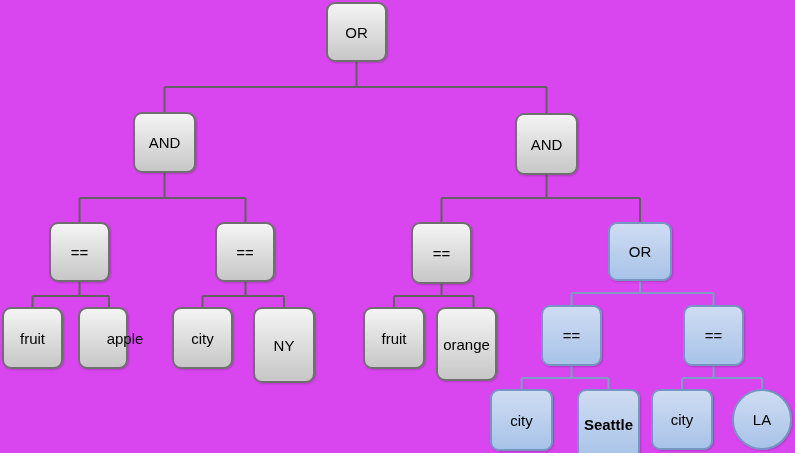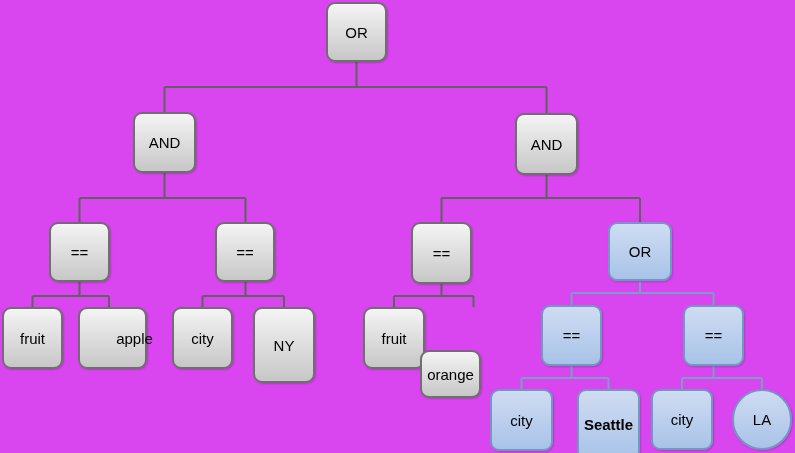--- a/index.html
+++ b/index.html
@@ -72,31 +72,31 @@
   <div class="node gray" style="left:133px; top:112px; width:63px; height:61px;">AND</div>
 
   <div class="node gray" style="left:515px; top:113px; width:63px; height:62px;">AND</div>
 
   <div class="node gray" style="left:49px; top:222px; width:61px; height:60px;">==</div>
 
   <div class="node gray" style="left:215px; top:222px; width:60px; height:60px;">==</div>
 
   <div class="node gray" style="left:2px; top:307px; width:61px; height:62px;">fruit</div>
 
-  <div class="node gray" style="left:78px; top:307px; width:69px; height:62px;padding-left:44px;">apple</div>
+  <div class="node gray" style="left:78px; top:307px; width:50px; height:62px;padding-left:44px;">apple</div>
 
   <div class="node gray" style="left:172px; top:307px; width:61px; height:62px;">city</div>
 
   <div class="node gray" style="left:253px; top:307px; width:62px; height:76px;">NY</div>
 
   <div class="node gray" style="left:411px; top:222px; width:61px; height:62px;">==</div>
 
   <div class="node gray" style="left:363px; top:307px; width:62px; height:62px;">fruit</div>
 
-  <div class="node gray" style="left:420px; top:307px; width:61px; height:48px;margin-top:43px;">orange</div>
+  <div class="node gray" style="left:436px; top:307px; width:61px; height:74px;">orange</div>
 
   <div class="node blue" style="left:608px; top:222px; width:64px; height:59px;">OR</div>
 
   <div class="node blue" style="left:541px; top:305px; width:61px; height:61px;">==</div>
 
   <div class="node blue" style="left:683px; top:305px; width:61px; height:61px;">==</div>
 
   <div class="node blue" style="left:490px; top:389px; width:63px; height:62px;">city</div>
 
   <div class="node blue" style="left:577px; top:389px; width:63px; height:71px;font-weight:bold;">Seattle</div>

